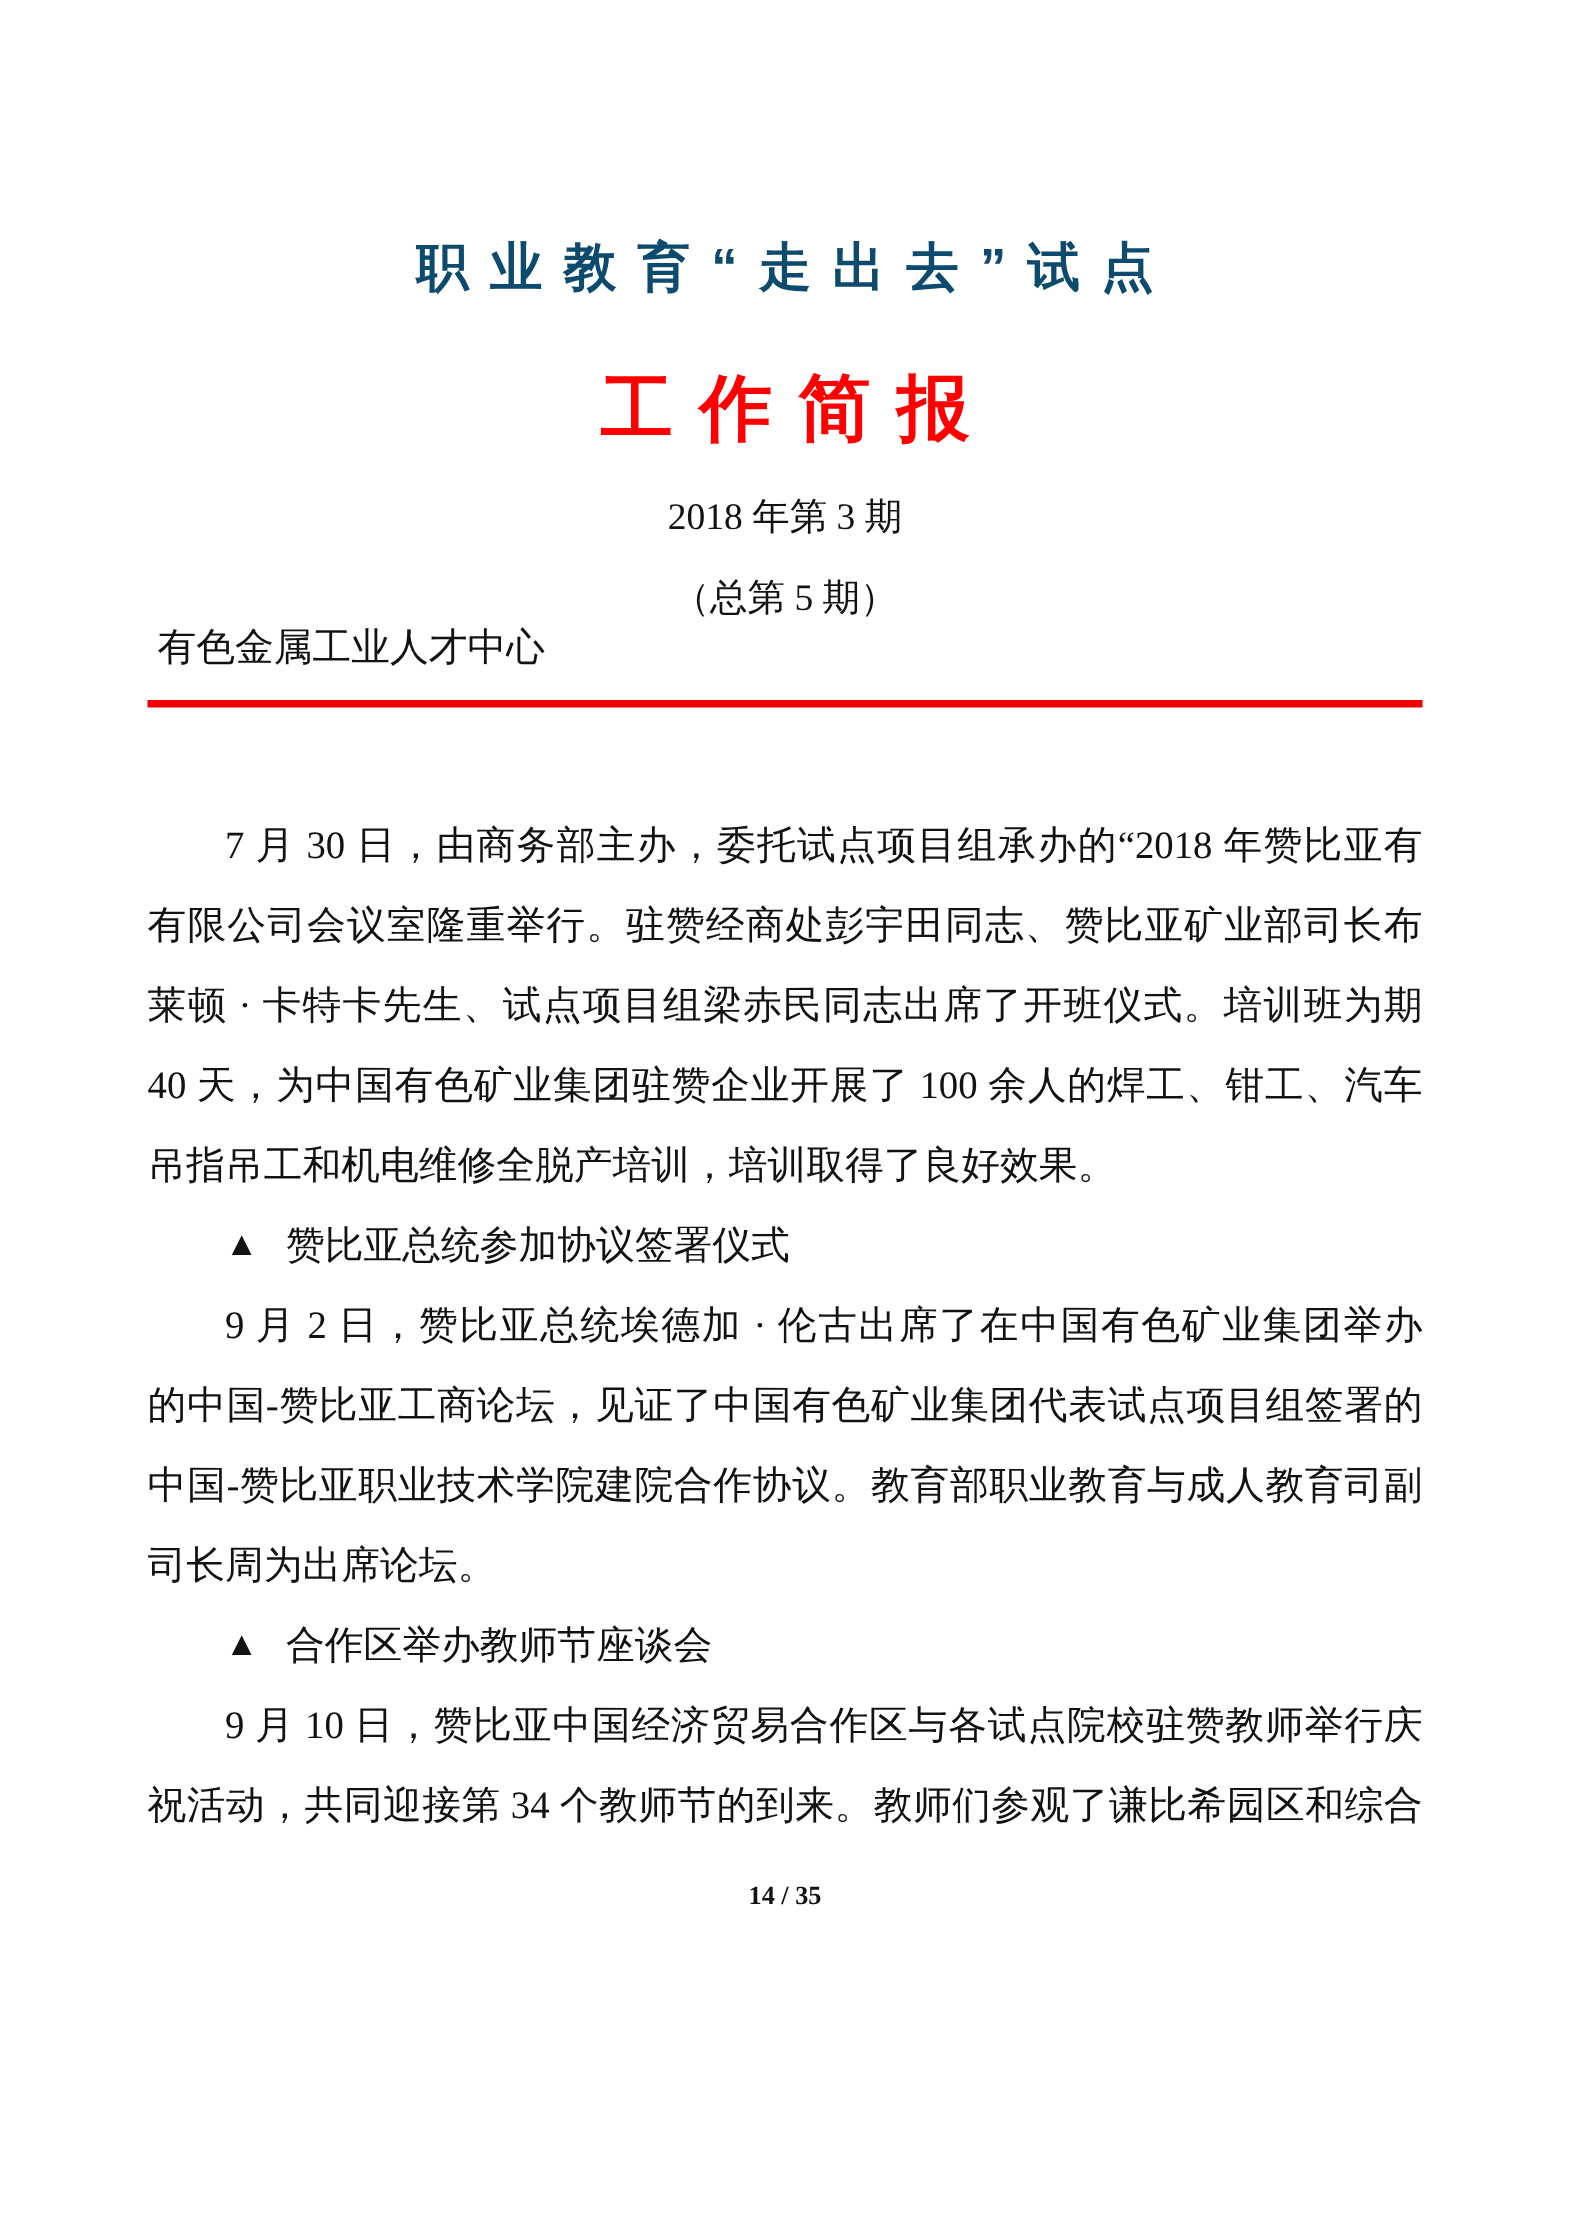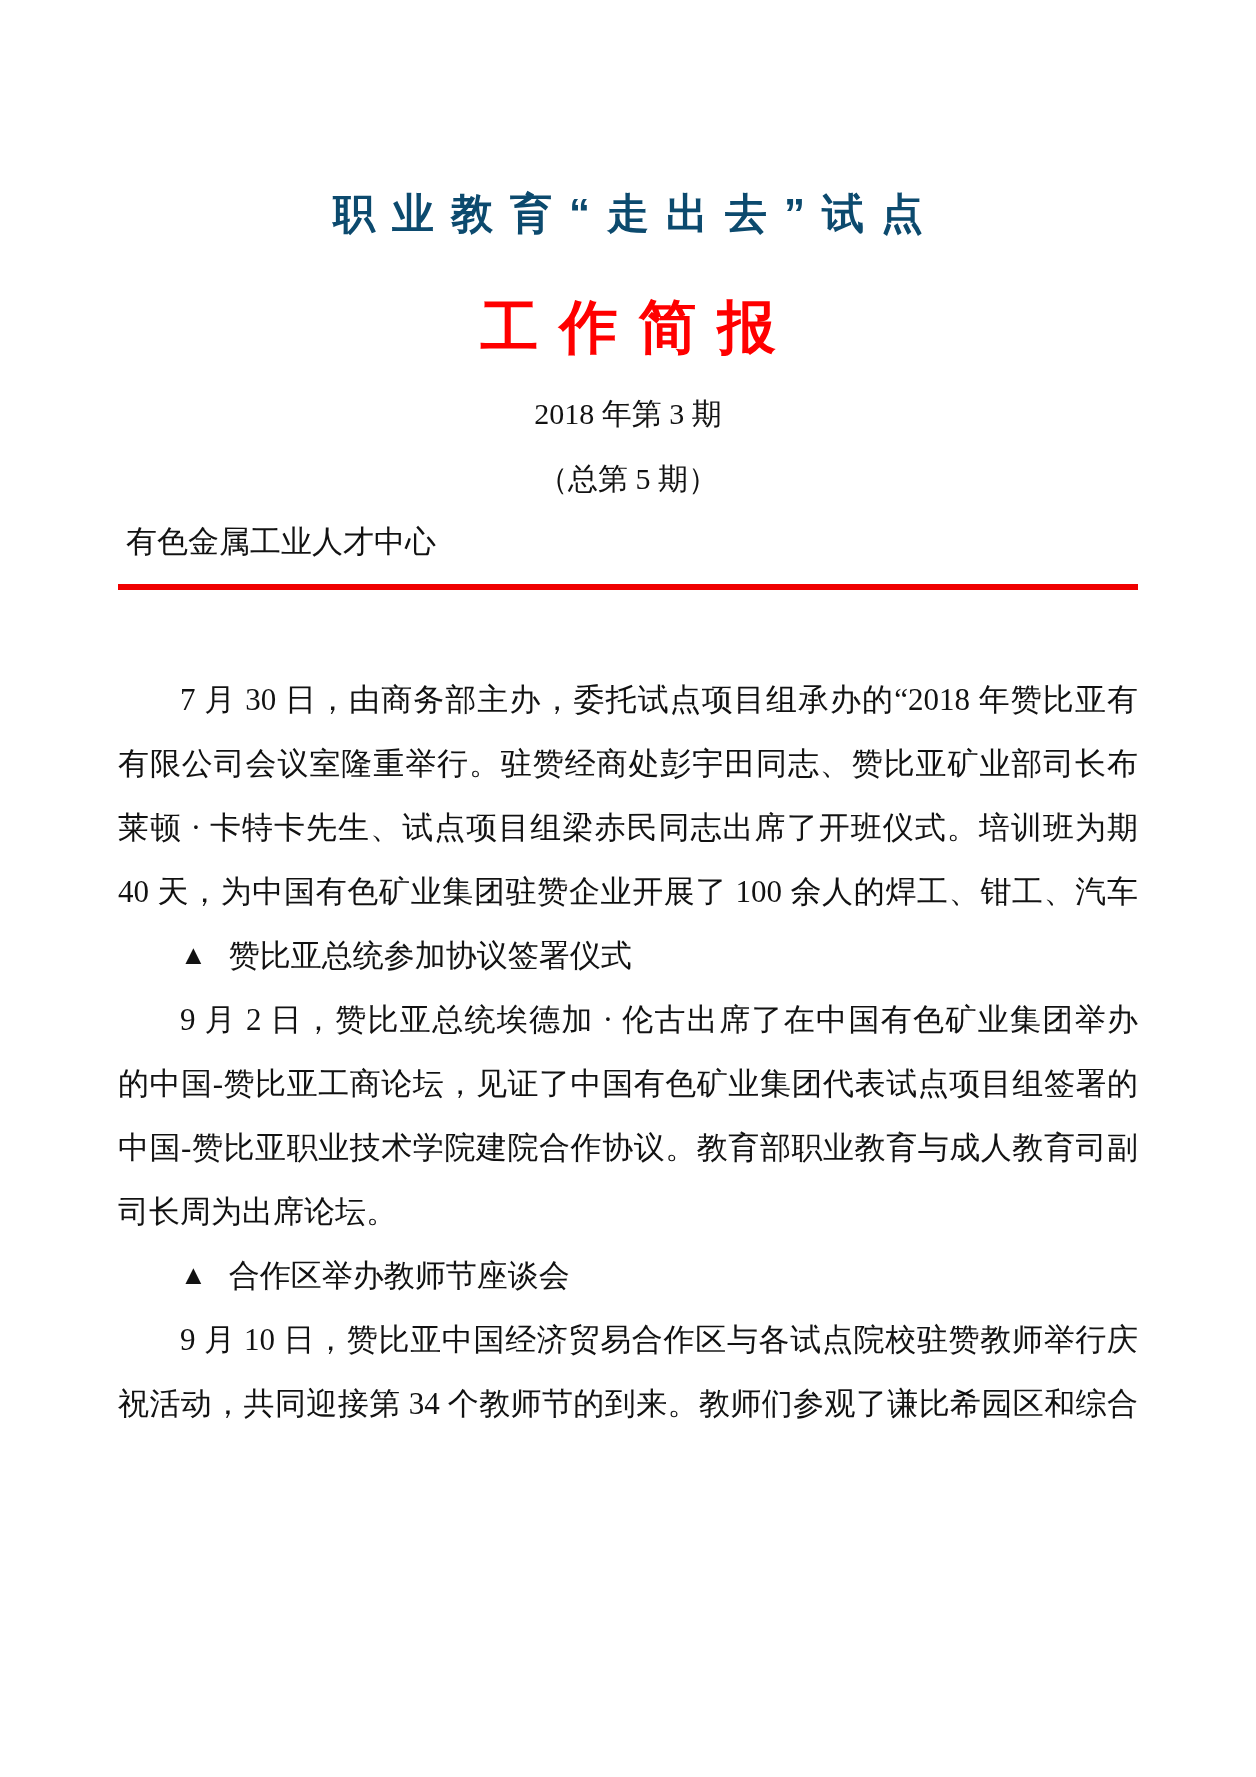--- a/index.html
+++ b/index.html
@@ -41,21 +41,20 @@
     font-size: 30px;
     line-height: 39px;
   }
   .volume-line {
     margin-top: 26px;
     text-align: center;
     font-size: 30px;
     line-height: 39px;
   }
   .pub-row {
-    margin-top: 24px;
     display: flex;
     justify-content: space-between;
     align-items: baseline;
     font-size: 31px;
     line-height: 40px;
     padding-left: 8px;
     padding-right: 26px;
   }
   .rule {
     margin-top: 22px;
@@ -109,24 +108,26 @@
     <span>有色金属工业人才中心</span>
   </div>
 
   <div class="rule" style="background: rgb(240, 0, 0);"></div>
 
   <div class="doc-body">
       <div class="line para-line first just">7 月 30 日，由商务部主办，委托试点项目组承办的“2018 年赞比亚有</div>
       <div class="line para-line just">有限公司会议室隆重举行。驻赞经商处彭宇田同志、赞比亚矿业部司长布</div>
       <div class="line para-line just">莱顿 · 卡特卡先生、试点项目组梁赤民同志出席了开班仪式。培训班为期</div>
       <div class="line para-line just">40 天，为中国有色矿业集团驻赞企业开展了 100 余人的焊工、钳工、汽车</div>
+      <div class="line para-line last">吊指吊工和机电维修全脱产培训，培训取得了良好效果。</div>
       <div class="line heading-line"><span class="marker">▲</span><span>赞比亚总统参加协议签署仪式</span></div>
       <div class="line para-line first just">9 月 2 日，赞比亚总统埃德加 · 伦古出席了在中国有色矿业集团举办</div>
       <div class="line para-line just">的中国-赞比亚工商论坛，见证了中国有色矿业集团代表试点项目组签署的</div>
       <div class="line para-line just">中国-赞比亚职业技术学院建院合作协议。教育部职业教育与成人教育司副</div>
       <div class="line para-line last">司长周为出席论坛。</div>
       <div class="line heading-line"><span class="marker">▲</span><span>合作区举办教师节座谈会</span></div>
       <div class="line para-line first just">9 月 10 日，赞比亚中国经济贸易合作区与各试点院校驻赞教师举行庆</div>
       <div class="line para-line just">祝活动，共同迎接第 34 个教师节的到来。教师们参观了谦比希园区和综合</div>
     </div>
 
+  <div class="page-footer">14 / 35</div>
 
 </div>
 
 </body></html>

